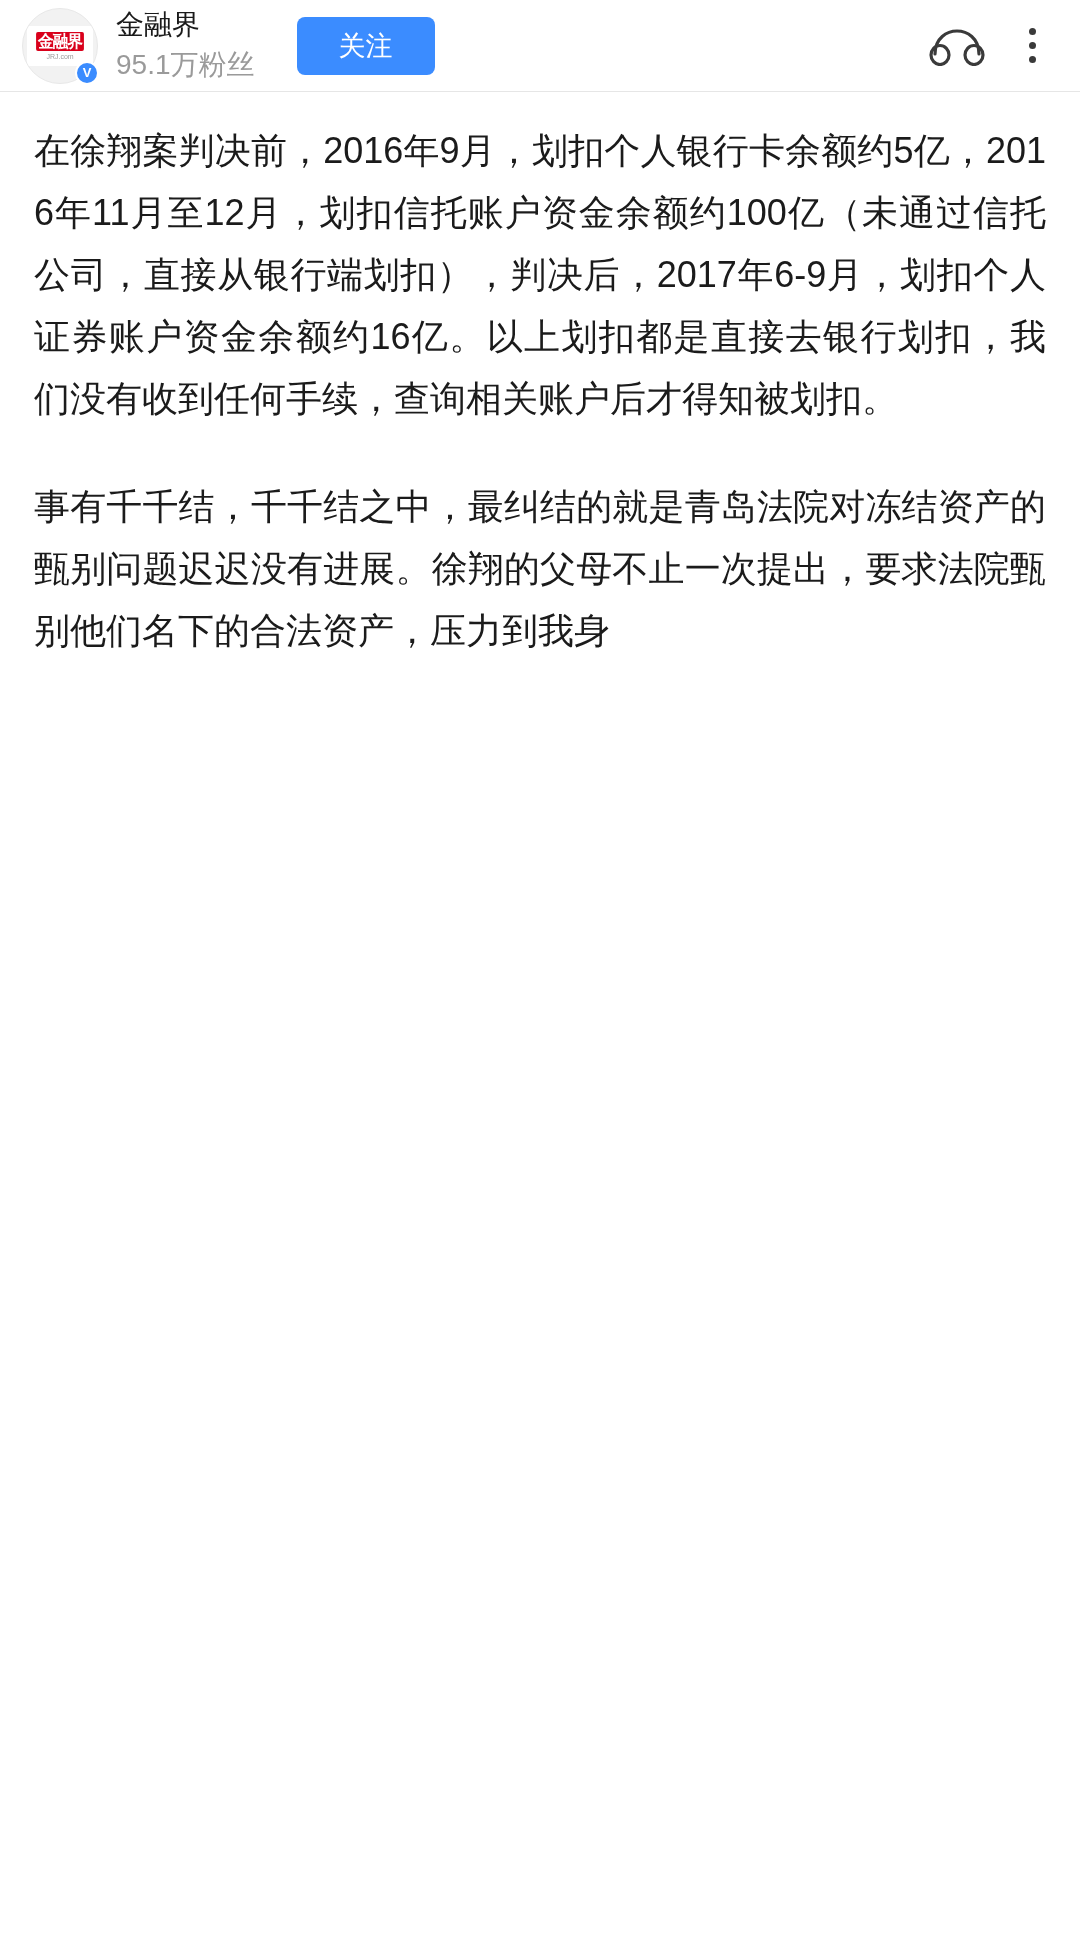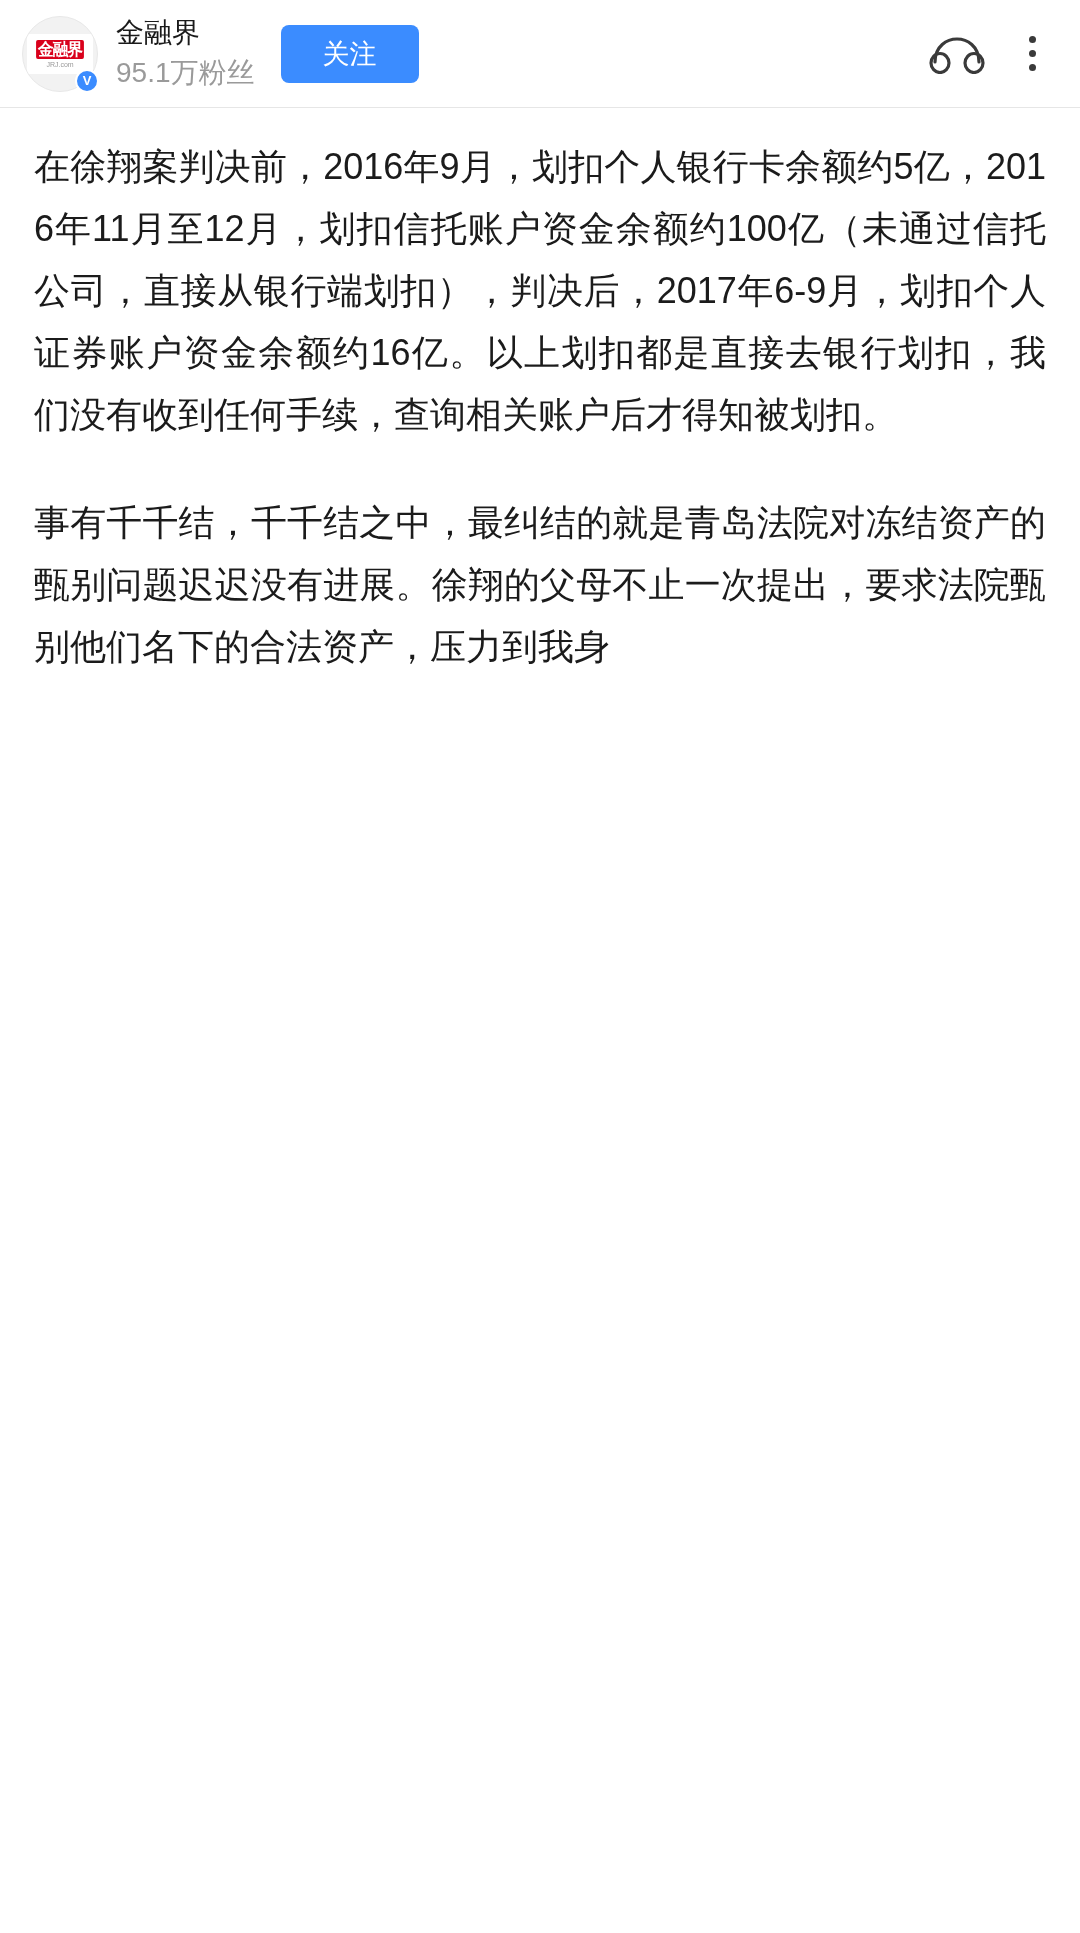--- a/index.html
+++ b/index.html
@@ -13,21 +13,21 @@
     font-family: "Liberation Sans", sans-serif;
     color: #1a1a1a;
     -webkit-font-smoothing: antialiased;
   }
 
   
   .header {
     position: relative;
     display: flex;
     align-items: center;
-    height: 108px;
+    height: 92px;
     padding: 0 26px 0 22px;
     box-sizing: border-box;
     background: #ffffff;
     border-bottom: 1px solid #e6e6e6;
   }
 
   .avatar-wrap {
     position: relative;
     width: 76px;
     height: 76px;
@@ -115,20 +115,21 @@
     background: #3b8cff;
     color: #ffffff;
     font-size: 27px;
     border: none;
     border-radius: 8px;
     padding: 0 42px;
     height: 58px;
     line-height: 58px;
     cursor: pointer;
     font-family: "Liberation Sans", sans-serif;
+    margin-left: 16px;
   }
 
   .header-spacer { flex: 1 1 auto; }
 
   .headphone-icon {
     flex: 0 0 auto;
     width: 62px;
     height: 62px;
     display: flex;
     align-items: center;

